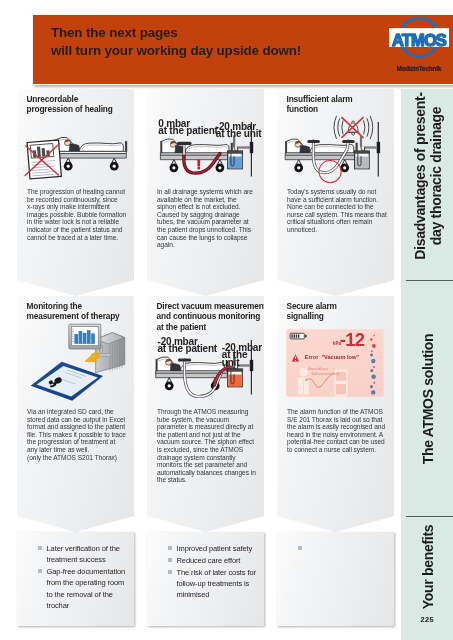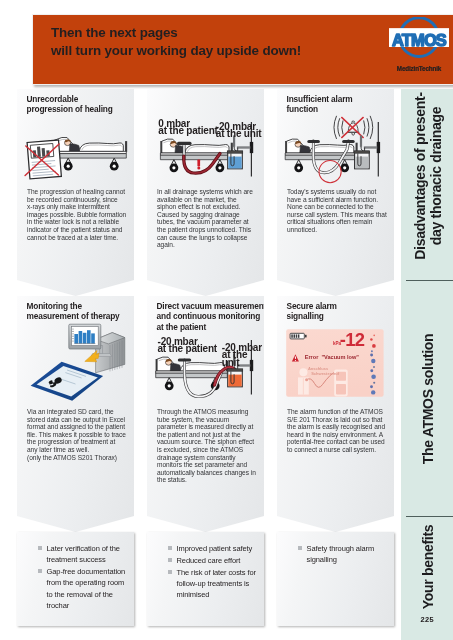--- a/index.html
+++ b/index.html
@@ -539,17 +539,17 @@
   <div class="bcard" style="left:147px;top:532px;height:94px;">
     <ul class="blist">
       <li><span class="bullet"></span><span>Improved patient safety</span></li>
       <li><span class="bullet"></span><span>Reduced care effort</span></li>
       <li><span class="bullet"></span><span>The risk of later costs for follow-up treatments is minimised</span></li>
     </ul>
   </div>
 
   <div class="bcard" style="left:277px;top:532px;height:94px;">
     <ul class="blist">
-      <li><span class="bullet"></span><span>Safety through alarm signalling</span></li>
+      <li><span class="bullet"></span></li>
     </ul>
   </div>
 
 </div>
 
 </body></html>

